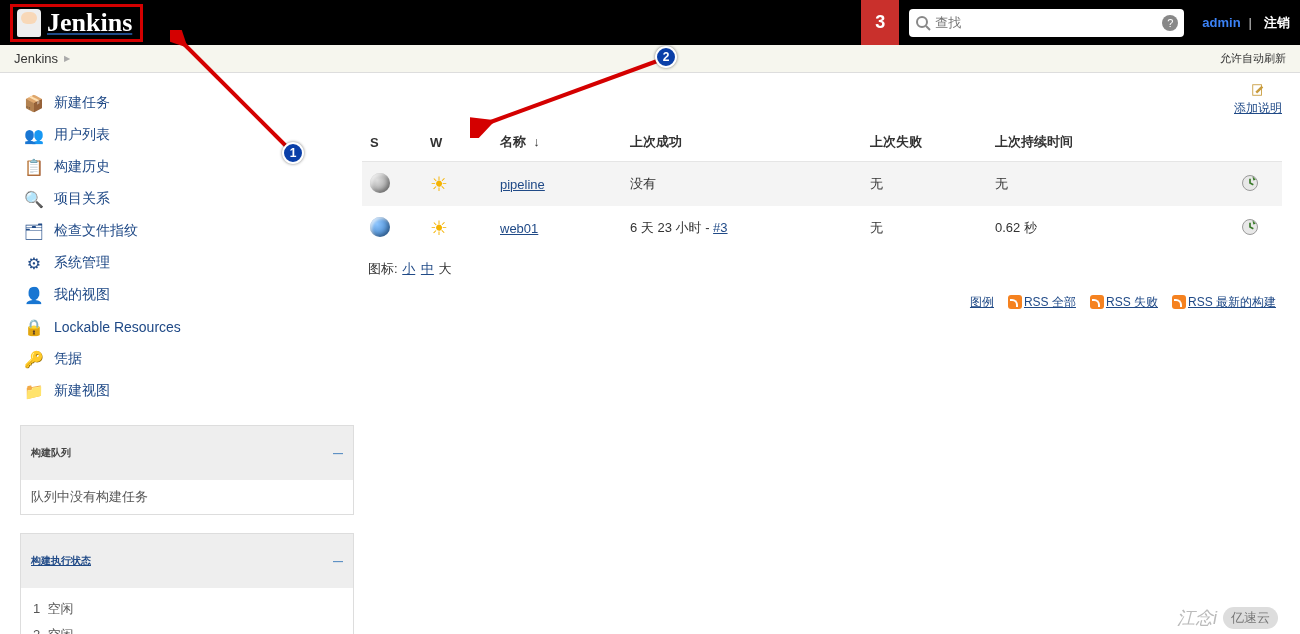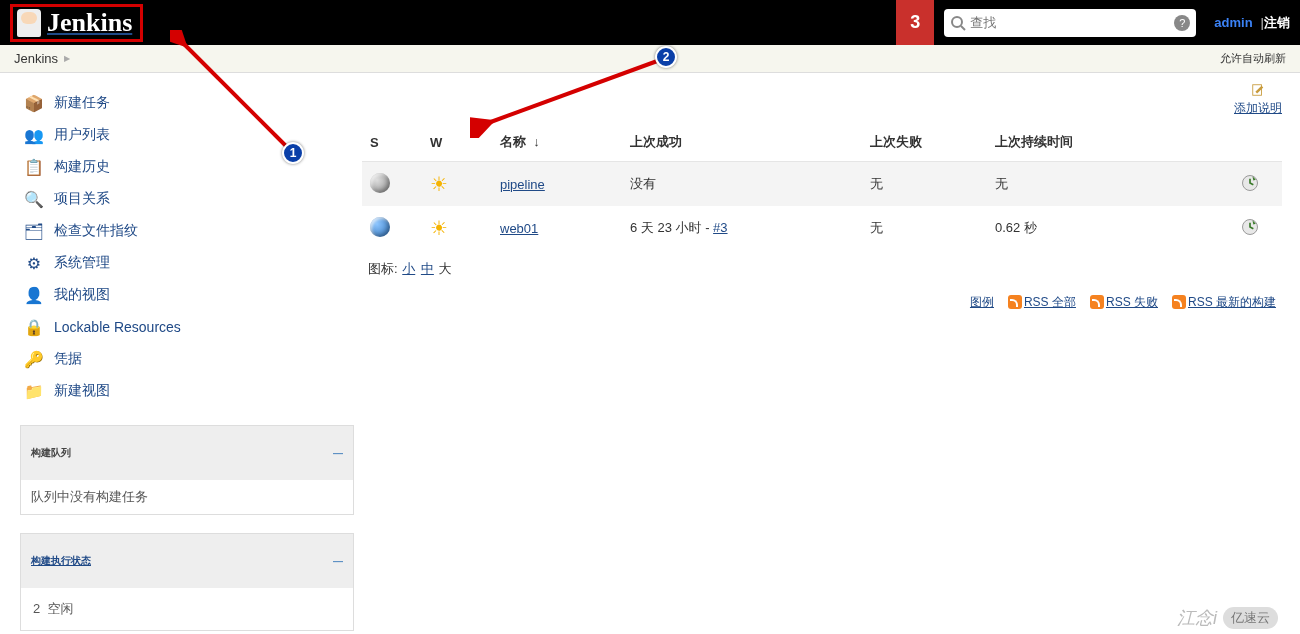--- a/index.html
+++ b/index.html
@@ -7,27 +7,27 @@
 a { color: #204a87; text-decoration: underline; cursor: pointer; }
 
 
 .header { background: #000; height: 45px; display: flex; align-items: center; padding: 0 10px; color: #fff; }
 .logo-box { border: 3px solid #d40000; padding: 1px 8px 1px 4px; display: flex; align-items: center; gap: 6px; height: 38px; }
 .logo-mascot { width: 24px; height: 28px; background: #eee; border-radius: 4px 4px 2px 2px; position: relative; }
 .logo-mascot::before { content: ""; position: absolute; top: 3px; left: 4px; width: 16px; height: 12px; background: #f8d8b8; border-radius: 6px; }
 .logo-text { font-family: Georgia, serif; font-size: 26px; font-weight: bold; color: #fff; }
 .header-spacer { flex: 1; }
 .notif-badge { background: #c9302c; color: #fff; width: 38px; height: 45px; display: flex; align-items: center; justify-content: center; font-size: 18px; font-weight: bold; }
-.search-wrap { display: flex; align-items: center; background: #fff; border-radius: 4px; height: 28px; padding: 0 6px; margin: 0 10px; width: 252px; gap: 4px; }
+.search-wrap { display: flex; align-items: center; background: #fff; border-radius: 4px; height: 28px; padding: 0 6px; margin: 0 10px; width: 275px; gap: 4px; }
 .search-wrap svg { width: 16px; height: 16px; }
 .search-wrap input { border: none; outline: none; flex: 1; font-size: 13px; color: #888; background: transparent; }
 .help-icon { width: 16px; height: 16px; border-radius: 50%; background: #888; color: #fff; font-size: 11px; display: flex; align-items: center; justify-content: center; }
 .header-user { color: #3b82f6; font-weight: bold; margin: 0 8px; text-decoration: none; }
 .header-sep { color: #ccc; }
-.header-logout { color: #fff; font-weight: bold; margin-left: 0; text-decoration: none; text-align: right; }
+.header-logout { color: #fff; font-weight: bold; margin-left: 12px; text-decoration: none; text-align: right; }
 
 
 .bc { background: #f6f6ee; border-bottom: 1px solid #ddd; height: 28px; display: flex; align-items: center; padding: 0 14px; }
 .bc a { color: #333; text-decoration: none; }
 .bc .chev { color: #aaa; margin: 0 6px; font-size: 8px; }
 .auto-refresh { margin-left: auto; font-size: 11px; color: #204a87; }
 
 
 .layout { display: flex; }
 .side { width: 362px; padding: 14px 8px 0 20px; }
@@ -159,20 +159,21 @@
       </div>
       <div class="panel-body">队列中没有构建任务</div>
     </div>
 
     <div class="panel">
       <div class="panel-head linked">
         <a>构建执行状态</a>
         <span class="collapse-btn">—</span>
       </div>
       <div class="panel-body">
+        <div class="exec-row"><span>1</span>&nbsp;&nbsp;<span>空闲</span></div>
         <div class="exec-row"><span>2</span>&nbsp;&nbsp;<span>空闲</span></div>
       </div>
     </div>
   </div>
 
   <div class="main">
     <div class="top-actions">
       <a class="add-desc">
         <svg viewBox="0 0 16 16">
             <rect x="2" y="2" width="10" height="12" fill="#fff" stroke="#c89b3c"></rect>

